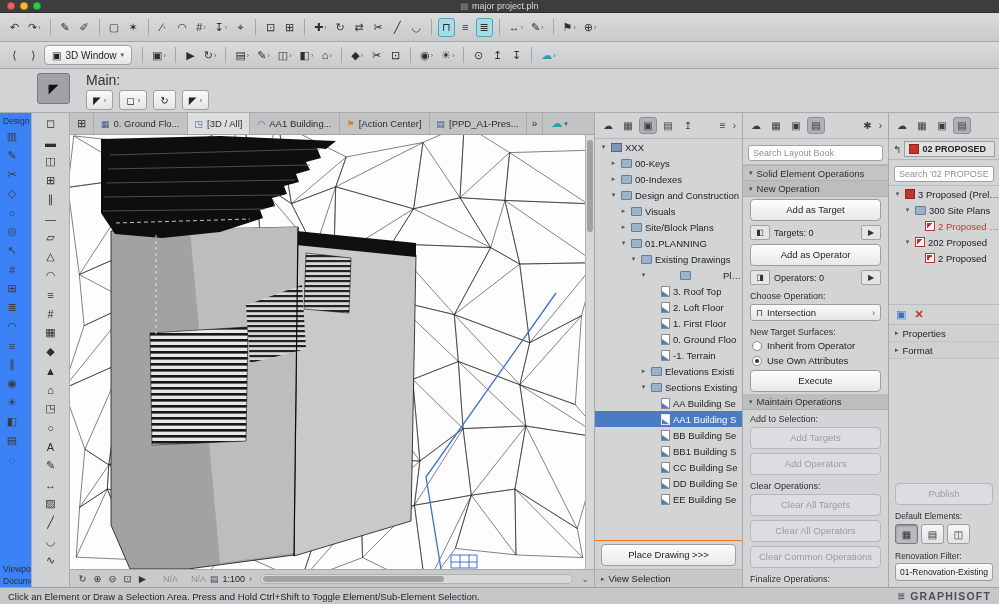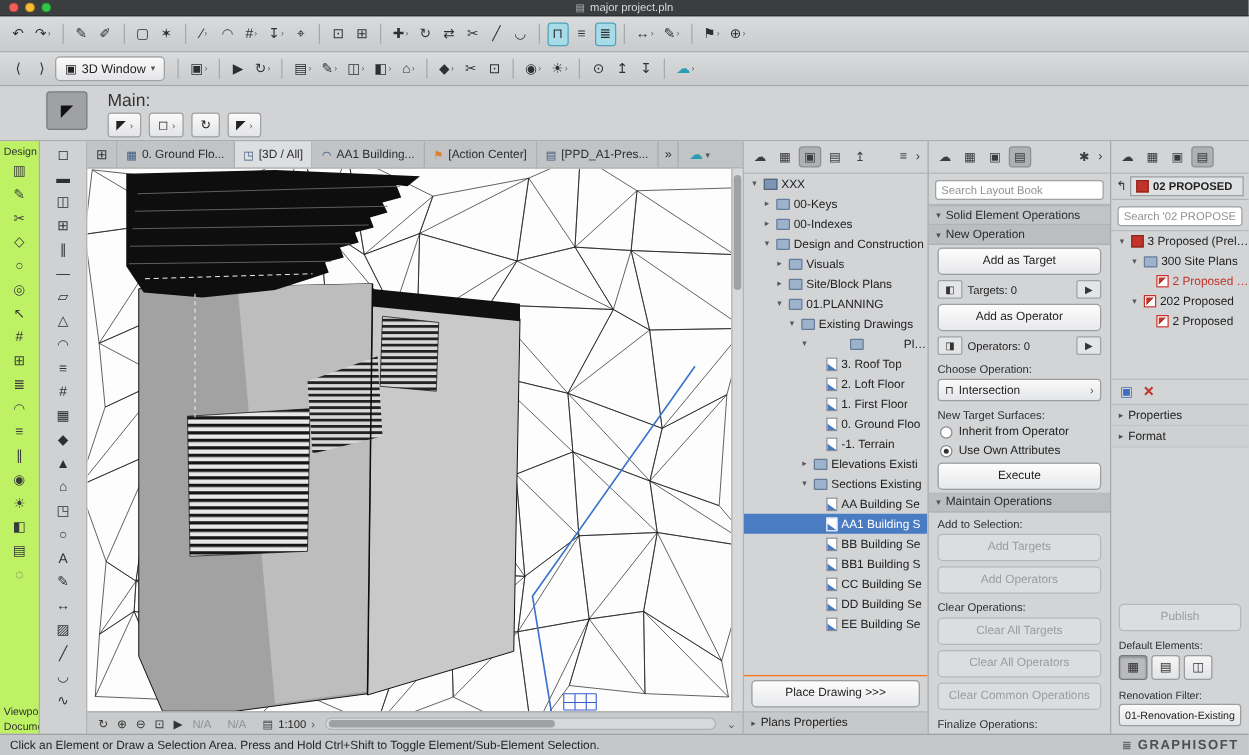--- a/index.html
+++ b/index.html
@@ -32,21 +32,21 @@
   .big-tool{width:33px;height:31px;margin:4px 0 0 37px;background:#9fa1a4;border:1px solid #77797b;border-radius:3px;display:flex;align-items:center;justify-content:center;font-size:13px;color:#101010}
   .main-col{display:flex;flex-direction:column;margin-left:16px}
   .main-label{font-size:14px;color:#333;margin:3px 0 2px}
   .main-buttons{display:flex;gap:6px;align-items:center}
   .mbtn{display:inline-flex;align-items:center;gap:3px;height:20px;padding:0 6px;background:linear-gradient(#fafafa,#e3e4e6);border:1px solid #9fa1a3;border-radius:3px;font-size:10px;color:#222}
   .mbtn .chev{font-size:8px;color:#555}
 
   
   .workarea{flex:1;display:flex;min-height:0}
 
-  .leftstrip{flex:0 0 32px;background:#bef264;border-right:1px solid #aaacae;display:flex;flex-direction:column;align-items:center;padding-top:2px;overflow:hidden}
+  .leftstrip{flex:0 0 32px;background:#3b82f6;border-right:1px solid #aaacae;display:flex;flex-direction:column;align-items:flex-start;padding-top:2px;overflow:hidden}
   .rail-label{font-size:8.5px;color:#2f3032;align-self:flex-start;padding-left:3px;white-space:nowrap;margin:1px 0}
   .rail-spacer{flex:1}
   .rail-icon{width:24px;height:19px;display:flex;align-items:center;justify-content:center;font-size:11px;color:#3a3b3d;border-radius:2px}
 
   .toolpalette{flex:0 0 38px;background:#d0d1d3;border-right:1px solid #aaacae;display:flex;flex-direction:column;align-items:center;padding-top:1px;overflow:hidden}
   .tool-cell{width:30px;height:19px;display:flex;align-items:center;justify-content:center;font-size:11px;color:#2e2f31;border-radius:2px}
 
   
   .viewport-col{flex:1;display:flex;flex-direction:column;min-width:0}
   .tabbar{flex:0 0 22px;background:#c2c3c5;border-bottom:1px solid #a2a4a6;display:flex;align-items:stretch;overflow:hidden}
@@ -59,21 +59,21 @@
   .tab-cloud .vchev{font-size:7px;color:#555}
 
   .viewport{flex:1;display:flex;min-height:0;background:#fff}
   .canvas-wrap{flex:1;position:relative;overflow:hidden}
   .canvas-wrap svg{position:absolute;inset:0;width:100%;height:100%}
   .vscroll{flex:0 0 9px;background:#d7d8da;border-left:1px solid #b0b2b4;position:relative}
   .vthumb{position:absolute;top:5px;left:1px;width:6px;height:92px;background:#9fa1a3;border-radius:3px}
 
   .vp-bottom{flex:0 0 18px;background:#c9cacc;border-top:1px solid #a7a9ab;display:flex;align-items:center;gap:4px;padding:0 5px;font-size:9px;color:#333}
   .vp-icon{width:15px;height:15px;display:flex;align-items:center;justify-content:center;font-size:9.5px;color:#333}
-  .vp-na{color:#8e9092;min-width:24px;text-align:left}
+  .vp-na{color:#8e9092;min-width:24px;text-align:right}
   .vp-scale-ic{font-size:9px;color:#44464a}
   .vp-scale{font-size:9px;color:#222}
   .vp-chev{font-size:9px;color:#555}
   .hscroll{flex:1;height:10px;background:#d7d8da;border:1px solid #b0b2b4;border-radius:5px;position:relative;margin:0 4px}
   .hthumb{position:absolute;left:2px;top:1px;width:58%;height:6px;background:#9fa1a3;border-radius:3px}
 
   
   .panel{background:#d3d4d6;border-left:1px solid #a7a9ab;display:flex;flex-direction:column;min-height:0;overflow:hidden}
   .navigator{flex:0 0 148px}
   .seo{flex:0 0 146px}
@@ -764,21 +764,21 @@
             <span class="arrow"></span>
             <span class="nicon drawing"></span>
             <span class="tlabel">EE Building Se</span>
           </div>
         </div>
       <div class="place-row">
         <button class="btn">Place Drawing &gt;&gt;&gt;</button>
       </div>
       <div class="vp-props">
         <span class="disc">▸</span>
-        <span>Plans Properties</span>
+        <span>View Selection</span>
       </div>
     </div>
 
     <div class="panel seo">
       <div class="phead">
         <span style="display:flex;gap:2px">
             <span class="phicon">
               <span class="glyph">☁</span>
             </span>
             <span class="phicon">

